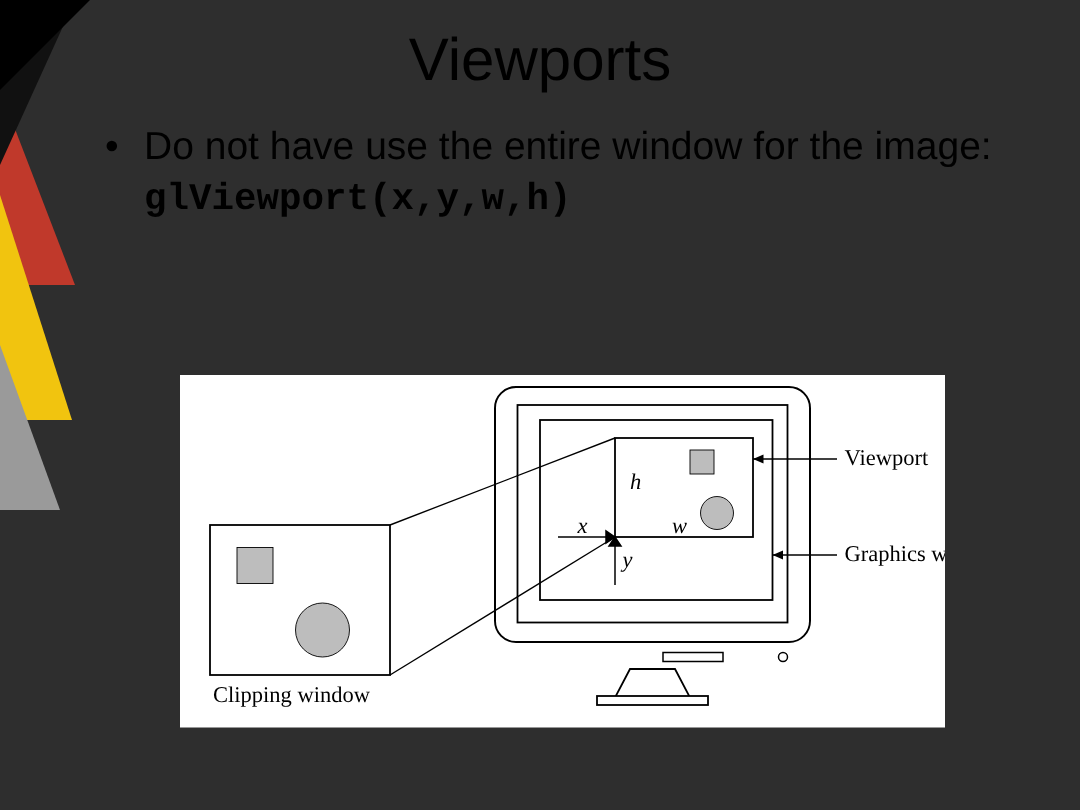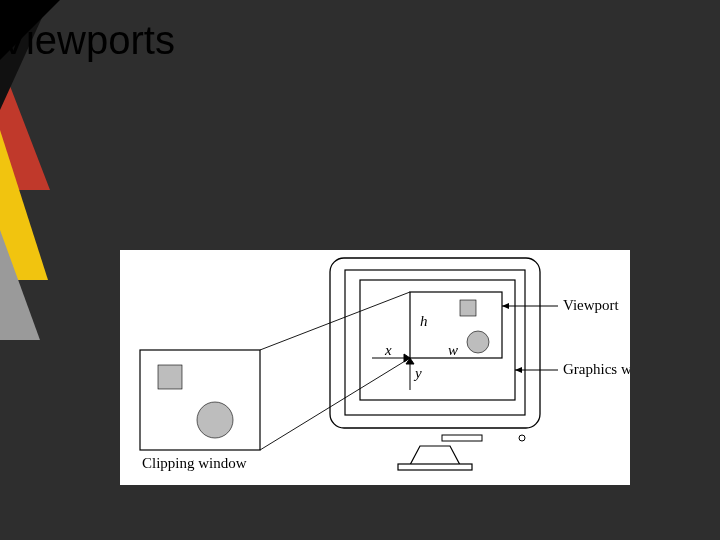--- a/index.html
+++ b/index.html
@@ -19,20 +19,21 @@
   .t-red{position:absolute;top:60px;left:0;width:0;height:0;border-left:0 solid transparent;border-right:50px solid transparent;border-bottom:130px solid #c0392b}
   .t-yellow{position:absolute;top:130px;left:0;width:0;height:0;border-left:0 solid transparent;border-right:48px solid transparent;border-bottom:150px solid #f1c40f}
   .t-gray{position:absolute;top:230px;left:0;width:0;height:0;border-left:0 solid transparent;border-right:40px solid transparent;border-bottom:110px solid #9a9a9a}
 
   .slide{
     position:absolute;
     top:0;left:0;right:0;bottom:0;
   }
   h1.title{
     margin:18px 0 18px 0;
+    text-align:center;
     font-size:40px;
     font-weight:400;
     color:#000;
   }
   ul.bullets{
     list-style:none;
     margin:0 40px 0 70px;
     padding:0;
     font-size:26px;
     line-height:1.25;
@@ -81,20 +82,23 @@
   <div class="tri t-gray"></div>
   <div class="tri t-dark"></div>
   <div class="tri t-black"></div>
 </div>
 
 <div class="slide">
 
   <h1 class="title">Viewports</h1>
 
   <ul class="bullets">
+    <li>
+      <span>Do not have use the entire window for the image: </span><code class="mono">glViewport(x,y,w,h)</code>
+    </li>
   </ul>
 
   <div class="figure">
     <svg width="510" height="235" viewBox="0 0 510 235">
 
       <rect x="20" y="100" width="120" height="100" fill="#fff" stroke="#000" stroke-width="1.2"></rect>
       <rect x="38" y="115" width="24" height="24" fill="#bdbdbd" stroke="#000" stroke-width="0.6"></rect>
       <circle cx="95" cy="170" r="18" fill="#bdbdbd" stroke="#000" stroke-width="0.6"></circle>
       <text class="lbl" x="22" y="218">Clipping window</text>
 

